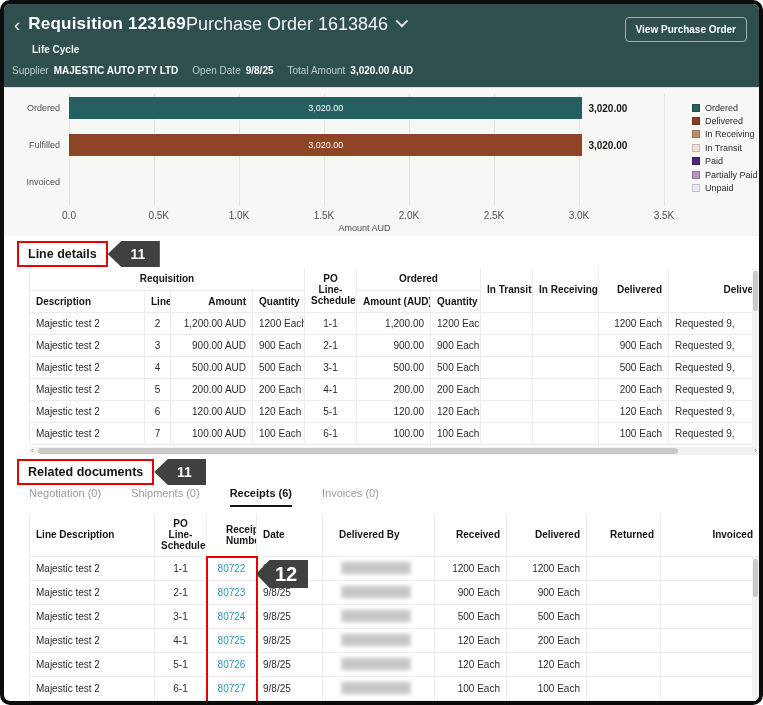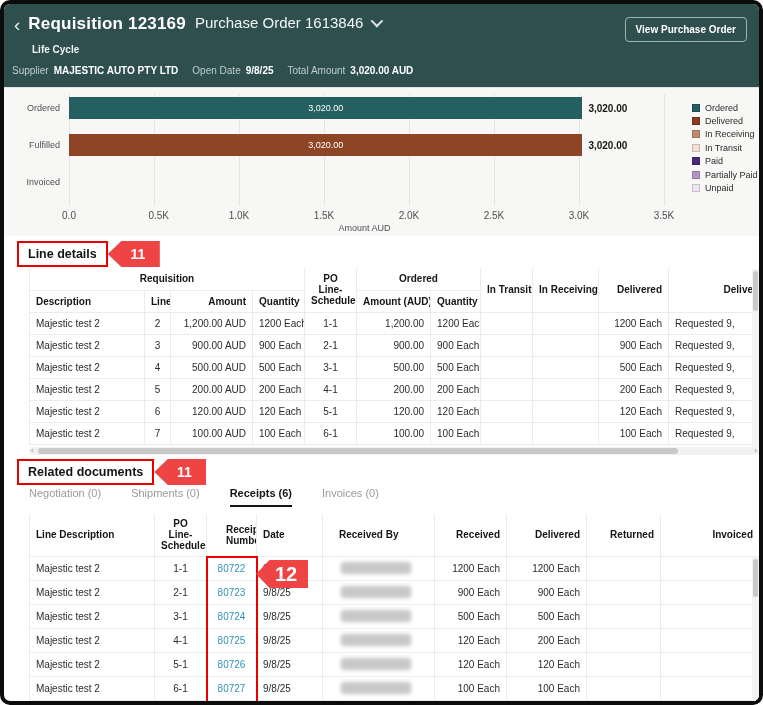--- a/index.html
+++ b/index.html
@@ -2,21 +2,21 @@
 <html><head>
 <meta charset="utf-8">
 <style>
   html,body{margin:0;padding:0;background:#fff;font-family:"Liberation Sans",sans-serif;}
   .frame{position:relative;width:763px;height:705px;box-sizing:border-box;border:4px solid #0c0c0c;border-radius:10px;overflow:hidden;background:#fff;}
   
   .hdr{position:absolute;left:0;top:0;width:100%;height:83px;background:#2e4f4e;color:#fff;}
   .hdr-row1{position:absolute;left:10px;top:10px;right:10px;display:flex;align-items:flex-start;}
   .back{font-size:19px;line-height:20px;color:#e8efee;margin:1px 8px 0 0;cursor:pointer;}
   .t-req{font-size:17px;font-weight:700;letter-spacing:.2px;}
-  .t-po{font-size:15px;font-weight:400;margin-left:9px;color:#f2f6f5;}
+  .t-po{font-size:18px;font-weight:400;color:#f2f6f5;}
   .chev-dn{display:inline-block;width:7px;height:7px;border-right:2px solid #dbe5e4;border-bottom:2px solid #dbe5e4;transform:rotate(45deg) translateY(-2px);margin-left:8px;margin-bottom:3px;}
   .lifecycle{position:absolute;left:28px;top:40px;font-size:10px;font-weight:700;color:#f0f4f3;}
   .hdr-meta{position:absolute;left:8px;top:61px;font-size:10px;display:flex;gap:14px;align-items:center;}
   .hdr-meta .lbl{color:#bccfcd;font-weight:400;margin-right:5px;}
   .hdr-meta .val{color:#fff;font-weight:700;}
   .view-po{position:absolute;right:12px;top:13px;background:transparent;border:1px solid #9fb3b1;border-radius:4px;color:#fff;font-family:"Liberation Sans",sans-serif;font-size:10px;font-weight:700;padding:6px 10px;cursor:pointer;}
   
   .chart{position:absolute;left:0;top:83px;width:100%;height:148px;background:#f7f7f6;border-top:1px solid #e3e3e3;}
   .gridline{position:absolute;top:6px;height:112px;width:1px;background:#e4e4e4;}
   .cat-lbl{position:absolute;width:54px;text-align:right;font-size:9px;color:#4f4f4f;}
@@ -25,21 +25,21 @@
   .bar-outlbl{position:absolute;font-size:10px;font-weight:700;color:#161513;}
   .tick{position:absolute;top:122px;width:40px;margin-left:-20px;text-align:center;font-size:10px;color:#4f4f4f;}
   .xlabel{position:absolute;top:135px;font-size:9px;color:#4f4f4f;}
   .legend{position:absolute;left:688px;top:13px;}
   .leg-item{display:flex;align-items:center;height:13.4px;}
   .leg-sw{width:8px;height:8px;margin-right:5px;border:1px solid rgba(0,0,0,.18);box-sizing:border-box;}
   .leg-lbl{font-size:9px;color:#2b2b2b;white-space:nowrap;}
   
   .callout{position:absolute;display:flex;height:26px;border-radius:11px;}
   .co-box{border:2px solid #ea0000;background:#fff;display:flex;align-items:center;padding:0 9px;font-size:12.5px;font-weight:700;color:#161513;box-sizing:border-box;white-space:nowrap;}
-  .co-flag{width:52px;background:#ef4444;color:#fff;font-size:14px;font-weight:700;display:flex;align-items:center;justify-content:center;clip-path:polygon(0 50%,26% 0,100% 0,100% 100%,26% 100%);padding-left:8px;box-sizing:border-box;}
+  .co-flag{width:52px;background:#404040;color:#fff;font-size:14px;font-weight:700;display:flex;align-items:center;justify-content:center;clip-path:polygon(0 50%,26% 0,100% 0,100% 100%,26% 100%);padding-left:8px;box-sizing:border-box;}
   
   table{border-collapse:collapse;table-layout:fixed;width:730px;background:#fff;}
   th,td{box-sizing:border-box;border:1px solid #ececec;border-top:none;padding:0 6px;font-size:10px;overflow:hidden;white-space:nowrap;}
   th{font-weight:700;color:#161513;vertical-align:middle;background:#fff;}
   td{color:#2b2b2b;}
   .tbl-wrap{position:absolute;left:25px;}
   .al{text-align:left}.ar{text-align:right}.ac{text-align:center}
   #ld-table th{height:22px;} #ld-table td{height:22px;}
   #rc-table th{height:42px;} #rc-table td{height:24px;}
   a.rcpt{color:#2e93b9;text-decoration:none;cursor:pointer;}
@@ -296,21 +296,21 @@
           <col style="width:80px">
           <col style="width:74px">
           <col style="width:99px">
         </colgroup>
       <thead>
         <tr>
           <th class="al">Line Description</th>
           <th class="ac" style="white-space:normal;">PO Line-Schedule</th>
           <th class="ac" style="white-space:normal;padding-left:19px;">Receipt Number</th>
           <th class="al">Date</th>
-          <th class="al" style="padding-left:16px;">Received By</th>
+          <th class="al" style="padding-left:16px;">Delivered By</th>
           <th class="ar">Received</th>
           <th class="ar">Delivered</th>
           <th class="ar">Returned</th>
           <th class="ar">Invoiced</th>
         </tr>
       </thead>
       <tbody>
           <tr>
             <td class="al">Majestic test 2</td>
             <td class="ac">1-1</td>

